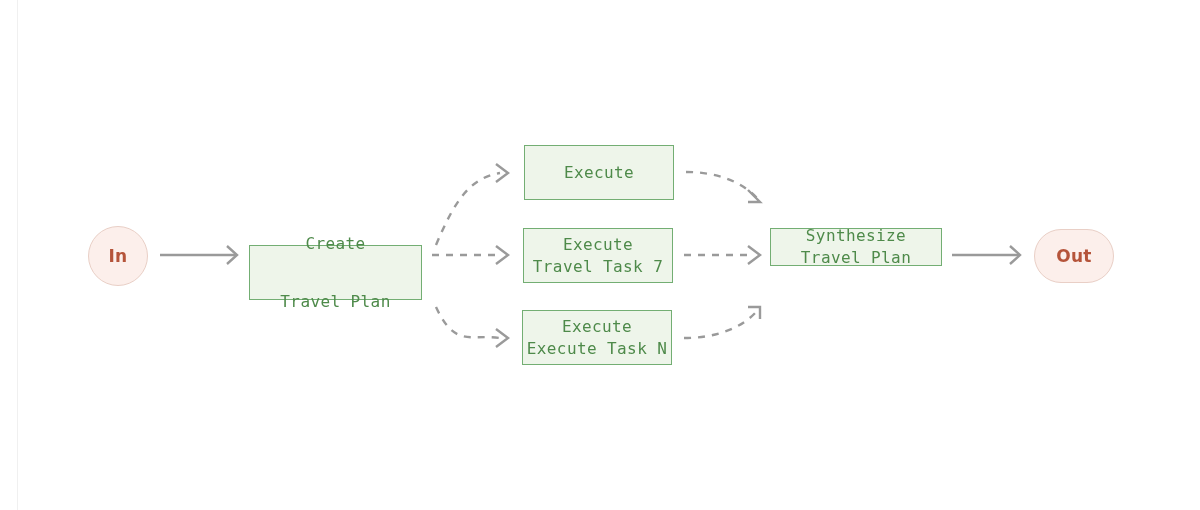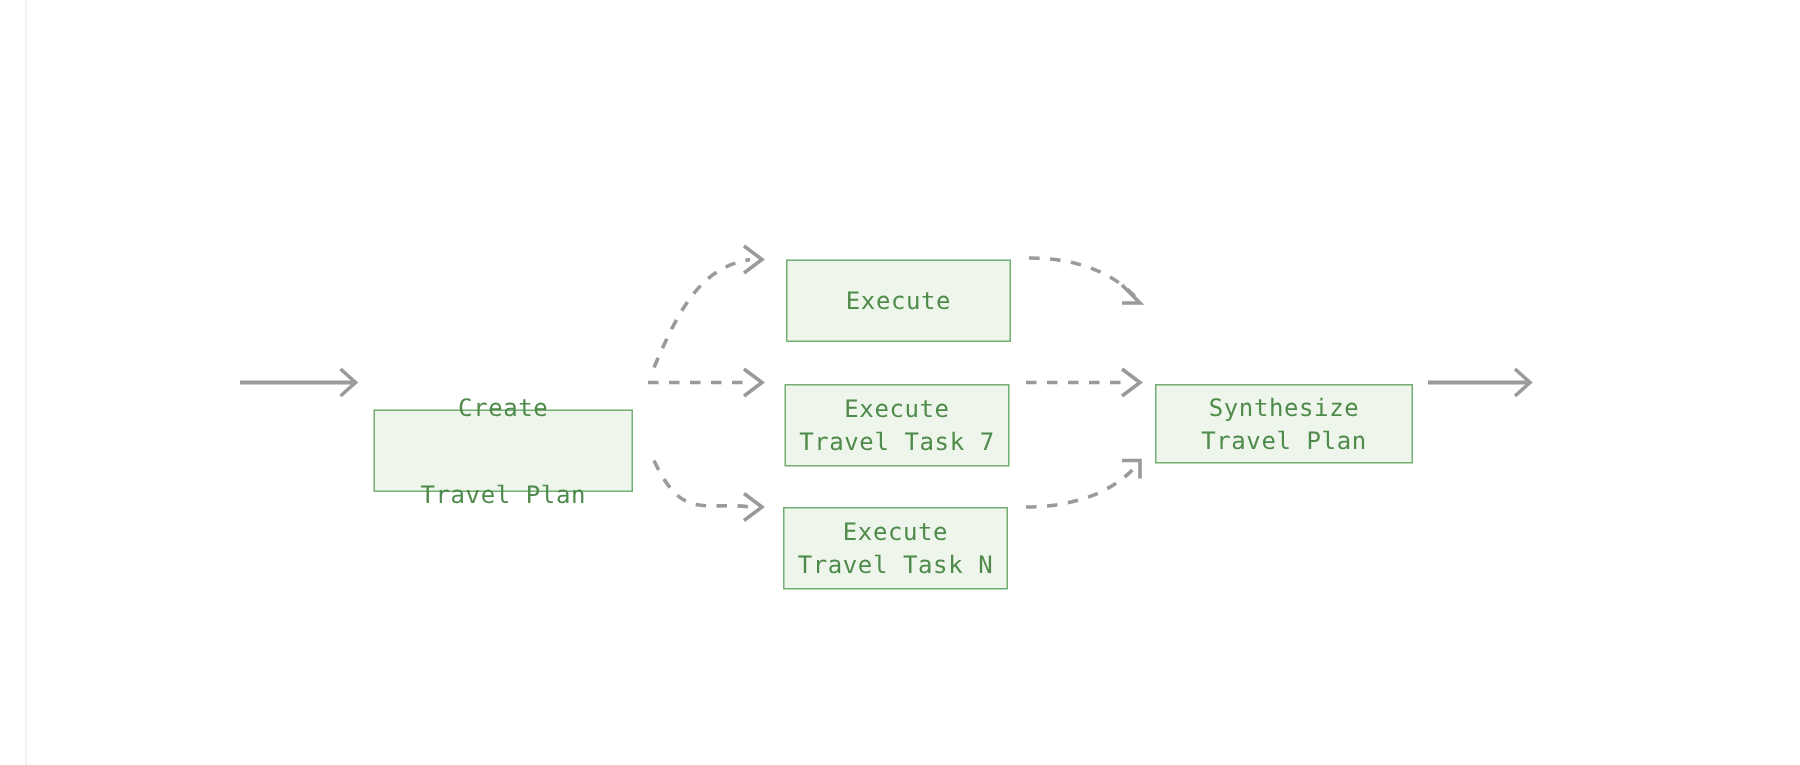--- a/index.html
+++ b/index.html
@@ -33,21 +33,20 @@
     height: 510px;
   }
   .node {
     position: absolute;
     box-sizing: border-box;
     display: flex;
     flex-direction: column;
     align-items: center;
     justify-content: center;
     text-align: left;
-    margin-top: 28px;
   }
   .proc {
     background: #eef5ea;
     border: 1.4px solid #73ae73;
     color: #4e8a4a;
     font-family: "DejaVu Sans Mono", "Liberation Mono", monospace;
     font-size: 16px;
     line-height: 22px;
     letter-spacing: 0.4px;
   }
@@ -110,39 +109,45 @@
       </g>
 
       <g>
         <path d="M 952 255 L 1018 255"></path>
         <polyline points="1010,246 1020,255 1010,264" stroke-width="2.4"></polyline>
       </g>
 
     </g>
   </svg>
 
+  <div class="node terminal circle" style="left:88px; top:226px; width:60px; height:60px;">
+    <span>In</span>
+  </div>
 
   <div class="node proc" style="left:249px; top:245px; width:173px; height:55px;gap:36px;">
     <span class="l1">Create</span>
     <span class="l2">Travel Plan</span>
   </div>
 
   <div class="node proc" style="left:524px; top:145px; width:150px; height:55px;">
     <span class="l1">Execute</span>
   </div>
 
   <div class="node proc" style="left:523px; top:228px; width:150px; height:55px;">
     <span class="l1">Execute</span>
     <span class="l2">Travel Task 7</span>
   </div>
 
   <div class="node proc" style="left:522px; top:310px; width:150px; height:55px;">
     <span class="l1">Execute</span>
-    <span class="l2">Travel Task N</span>
+    <span class="l2">Execute Task N</span>
   </div>
 
-  <div class="node proc" style="left:770px; top:228px; width:172px; height:53px;">
+  <div class="node proc" style="left:770px; top:228px; width:172px; height:38px;">
     <span class="l1">Synthesize</span>
     <span class="l2">Travel Plan</span>
   </div>
 
+  <div class="node terminal stadium" style="left:1034px; top:229px; width:80px; height:54px;">
+    <span>Out</span>
+  </div>
 
 </div>
 
 </body></html>

